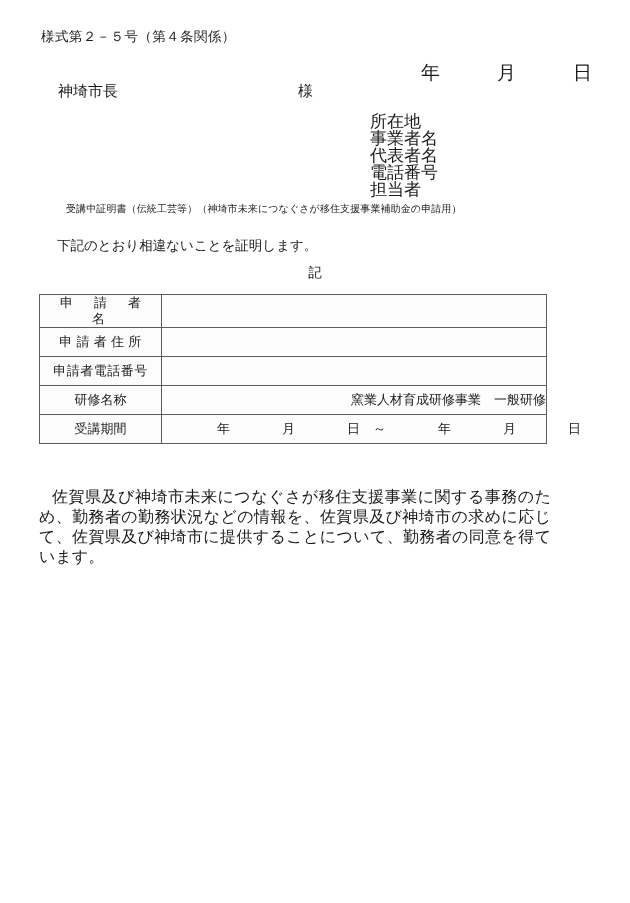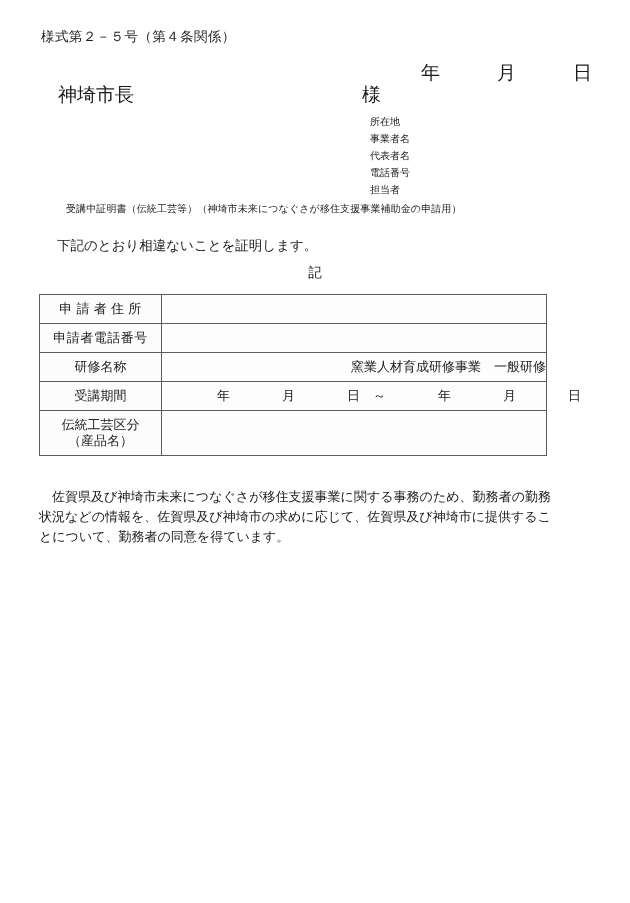--- a/index.html
+++ b/index.html
@@ -41,28 +41,28 @@
     top: 60px;
     width: 592px;
     text-align: right;
     font-size: 19px;
     white-space: pre;
   }
   .addressee {
     position: absolute;
     left: 58px;
     top: 82px;
-    font-size: 19px;
+    font-size: 15px;
     white-space: pre;
   }
   .sender-block {
     position: absolute;
     left: 370px;
     top: 113px;
-    font-size: 10px;
+    font-size: 17px;
     line-height: 17px;
   }
   .sender-block div {
     white-space: nowrap;
   }
   .doc-title {
     position: absolute;
     left: 66px;
     top: 202px;
     font-size: 10px;
@@ -131,21 +131,21 @@
   .tight-label {
     letter-spacing: 0.5px;
   }
 
   
   .footer-note {
     position: absolute;
     left: 39px;
     top: 487px;
     width: 512px;
-    font-size: 13px;
+    font-size: 16px;
     line-height: 20px;
     text-align: justify;
     text-justify: inter-ideograph;
   }
   .footer-note .indent {
     padding-left: 13px;
   }
 </style>
 </head>
 <body>
@@ -170,20 +170,26 @@
     <div class="doc-title">受講中証明書（伝統工芸等）（神埼市未来につなぐさが移住支援事業補助金の申請用）</div>
 
     <div class="statement">下記のとおり相違ないことを証明します。</div>
 
     <div class="ki-mark">記</div>
 
     <table class="form-table">
       <tbody>
         <tr class="row-h1">
           <td class="label">
+            <span class="spaced-label">申　請　者　名</span>
+          </td>
+          <td class="value"></td>
+        </tr>
+        <tr class="row-h1">
+          <td class="label">
             <span class="tight-label">申 請 者 住 所</span>
           </td>
           <td class="value"></td>
         </tr>
         <tr class="row-h1">
           <td class="label">
             <span class="tight-label">申請者電話番号</span>
           </td>
           <td class="value"></td>
         </tr>
@@ -191,27 +197,20 @@
           <td class="label">
             <span>研修名称</span>
           </td>
           <td class="value">窯業人材育成研修事業　一般研修</td>
         </tr>
         <tr class="row-h1">
           <td class="label">
             <span>受講期間</span>
           </td>
           <td class="value center">年　　　　月　　　　日　～　　　　年　　　　月　　　　日</td>
-        </tr>
-        <tr class="row-h2">
-          <td class="label">
-            <span>伝統工芸区分</span>
-            <span class="l2">（産品名）</span>
-          </td>
-          <td class="value"></td>
         </tr>
       </tbody>
     </table>
 
     <div class="footer-note">
       <span class="indent">佐賀県及び神埼市未来につなぐさが移住支援事業に関する事務のため、勤務者の勤務状況などの情報を、佐賀県及び神埼市の求めに応じて、佐賀県及び神埼市に提供することについて、勤務者の同意を得ています。</span>
     </div>
 
   </div>
 </div>

